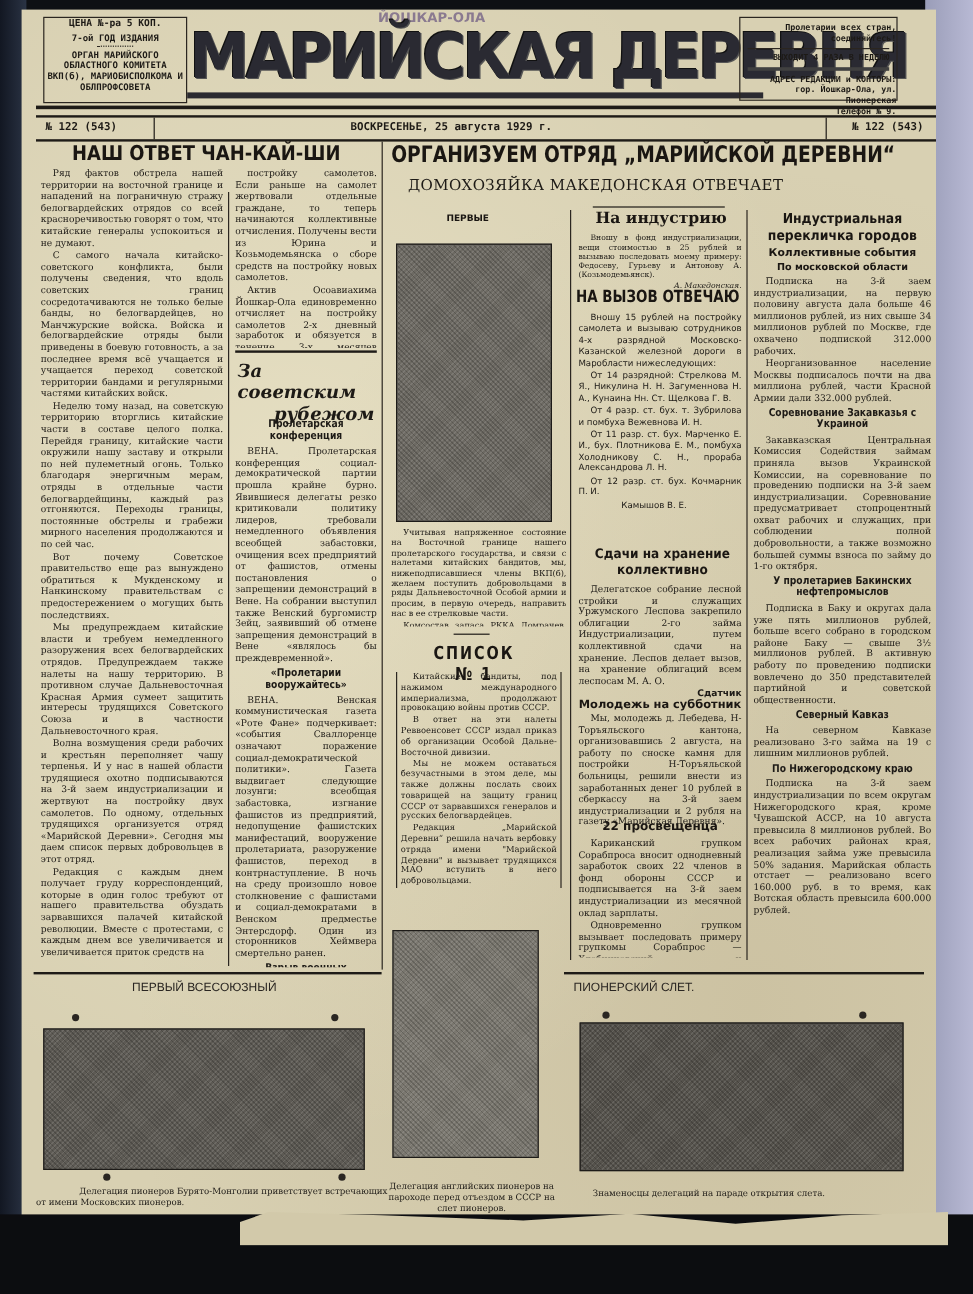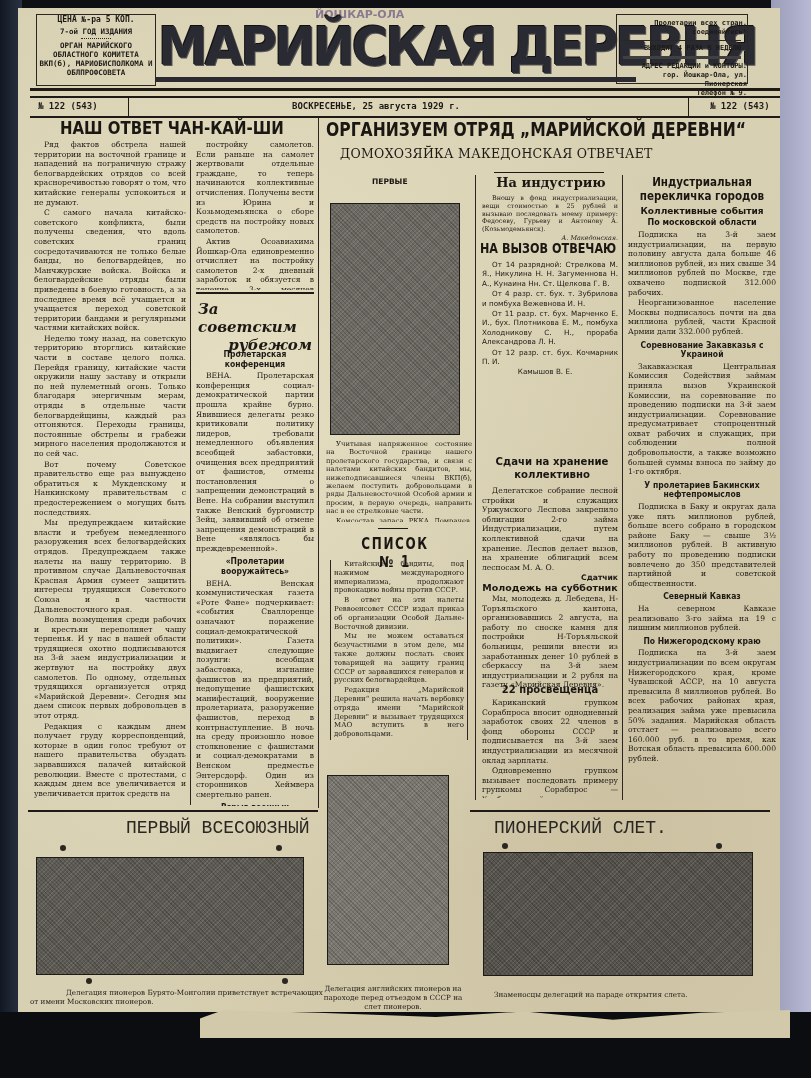--- a/index.html
+++ b/index.html
@@ -22,21 +22,21 @@
   .dateline{left:30px;top:96px;width:750px;height:18px;border-top:2px solid #1e1b17;border-bottom:2px solid #1e1b17;font-size:9px;font-weight:bold;font-family:"DejaVu Sans Mono",monospace;}
   .dateline span{position:absolute;top:3px;}
   .vr{position:absolute;width:1px;background:#2b2620;}
   .hd{font-family:"DejaVu Sans",sans-serif;font-weight:bold;color:#1a1612;}
   .col{font-size:7.6px;line-height:9.6px;text-align:justify;font-family:"DejaVu Serif",serif;overflow:hidden;}
   .col p{margin:0 0 1px 0;text-indent:10px;}
   .sub{font-family:"DejaVu Sans",sans-serif;font-weight:bold;font-size:9px;text-align:center;margin:4px 0 2px;transform:scaleX(.85);}
   .photo{background:#6d6a63;border:1px solid #1d1b18;
     background-image:repeating-linear-gradient(45deg,rgba(0,0,0,.18) 0 1px,transparent 1px 3px),repeating-linear-gradient(-45deg,rgba(255,255,255,.1) 0 1px,transparent 1px 3px);}
   .caption{font-size:7.2px;line-height:9px;font-family:"DejaVu Serif",serif;}
-  .bigcap{font-family:Liberation Mono, monospace;font-size:18px;color:#2a2622;margin-left:16px;}
+  .bigcap{font-family:Liberation Sans, sans-serif;font-size:10px;color:#2a2622;}
   .dot{position:absolute;width:6px;height:6px;border-radius:50%;background:#2a2622;}
 </style>
 </head>
 <body>
 
 <div class="leftedge"></div>
 <div class="rightedge"></div>
 
 <div class="paper"></div>
 <div class="bottom-dark"></div>
@@ -124,20 +124,21 @@
 </div>
 
 <div class="abs" style="left:494px;top:172px;width:110px;border-top:1px solid #1e1b17"></div>
 <div class="abs hd" style="left:482px;top:175px;width:138px;text-align:center;font-size:13px;font-family:'DejaVu Serif',serif">На индустрию</div>
 <div class="abs col" style="left:482px;top:195px;width:136px;font-size:6.4px;line-height:7.8px">
   <p>Вношу в фонд индустриализации, вещи стоимостью в 25 рублей и вызываю последовать моему примеру: Федосеву, Гурьеву и Антонову А. (Козьмодемьянск).</p>
   <div style="text-align:right;font-style:italic">А. Македонская.</div>
 </div>
 <div class="abs hd" style="left:480px;top:240px;width:142px;font-size:14px;white-space:nowrap;transform:scaleX(.8);transform-origin:left">НА ВЫЗОВ ОТВЕЧАЮ</div>
 <div class="abs col" style="left:482px;top:260px;width:136px;height:190px;font-family:'DejaVu Sans',sans-serif;font-size:7.2px;line-height:9.4px">
+  <p>Вношу 15 рублей на постройку самолета и вызываю сотрудников 4-х разрядной Московско-Казанской железной дороги в Маробласти нижеследующих:</p>
   <p>От 14 разрядной: Стрелкова М. Я., Никулина Н. Н. Загуменнова Н. А., Кунаина Нн. Ст. Щелкова Г. В.</p>
   <p>От 4 разр. ст. бух. т. Зубрилова и помбуха Вежевнова И. Н.</p>
   <p>От 11 разр. ст. бух. Марченко Е. И., бух. Плотникова Е. М., помбуха Холодникову С. Н., прораба Александрова Л. Н.</p>
   <p>От 12 разр. ст. бух. Кочмарник П. И.</p>
   <div style="text-align:center;padding-right:10px">Камышов В. Е.</div>
 </div>
 <div class="abs hd" style="left:484px;top:455px;width:136px;text-align:center;font-size:11px;line-height:13px;transform:scaleX(.92)">Сдачи на хранение коллективно</div>
 <div class="abs col" style="left:482px;top:486px;width:136px">
   <p>Делегатское собрание лесной стройки и служащих Уржумского Леспова закрепило облигации 2-го займа Индустриализации, путем коллективной сдачи на хранение. Леспов делает вызов, на хранение облигаций всем леспосам М. А. О.</p>
   <div style="text-align:right;font-family:'DejaVu Sans',sans-serif;font-weight:bold">Сдатчик</div>

